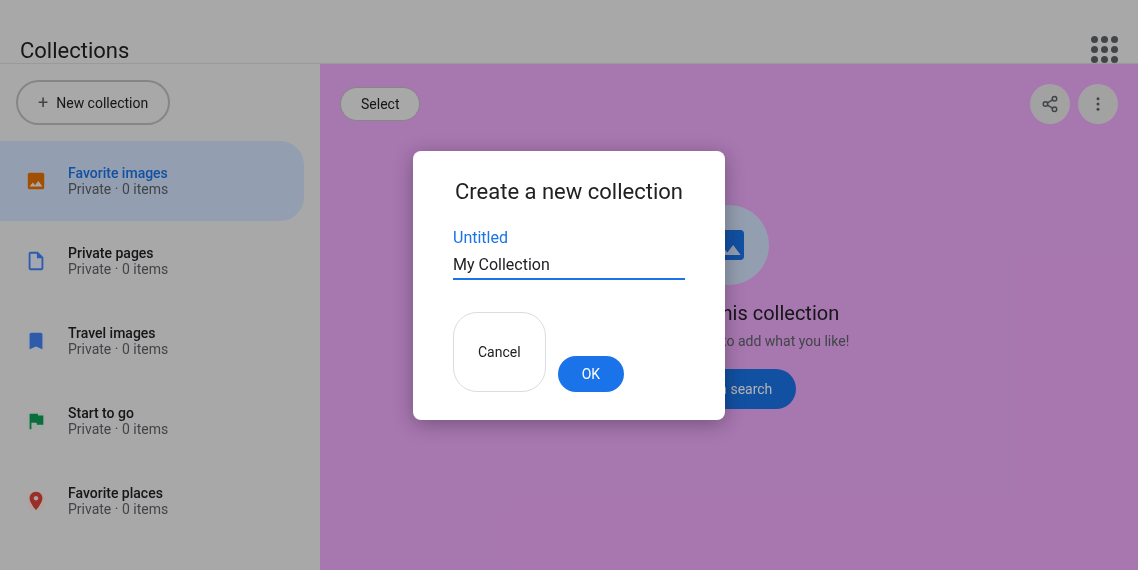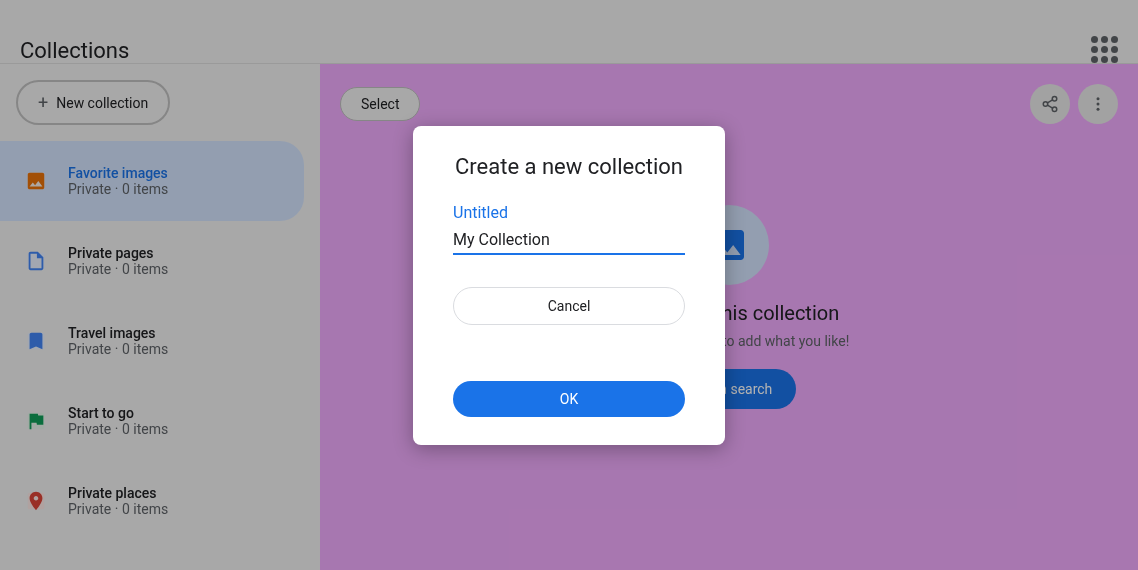--- a/index.html
+++ b/index.html
@@ -232,21 +232,20 @@
       color: #202124;
       padding: 4px 0;
       margin-bottom: 32px;
       font-family: inherit;
       background: transparent;
     }
     .modal-actions {
       display: flex;
       justify-content: flex-start;
       gap: 12px;
-      flex-direction: column;
     }
     .cancel-btn {
       padding: 10px 24px;
       border: 1px solid #dadce0;
       border-radius: 24px;
       background: white;
       cursor: pointer;
       font-size: 14px;
       color: #202124;
       font-family: inherit;
@@ -339,21 +338,21 @@
     </div>
   </div>
         <div class="collection-item">
     <div class="collection-icon">
       <svg width="22" height="22" viewBox="0 0 24 24" fill="#db4437">
               <rect x="3" y="3" width="18" height="18" rx="2" fill="#fce8e6"></rect>
               <path d="M12 2C8.13 2 5 5.13 5 9c0 5.25 7 13 7 13s7-7.75 7-13c0-3.87-3.13-7-7-7zm0 9.5c-1.38 0-2.5-1.12-2.5-2.5s1.12-2.5 2.5-2.5 2.5 1.12 2.5 2.5-1.12 2.5-2.5 2.5z" fill="#db4437"></path>
             </svg>
     </div>
     <div class="collection-info">
-      <div class="name">Private places</div>
+      <div class="name">Favorite places</div>
       <div class="meta">Private · 0 items</div>
     </div>
   </div>
       </div>
   </div>
 
   <div class="content">
     <div class="content-toolbar">
       <button class="select-btn">Select</button>
       <div class="toolbar-actions">

